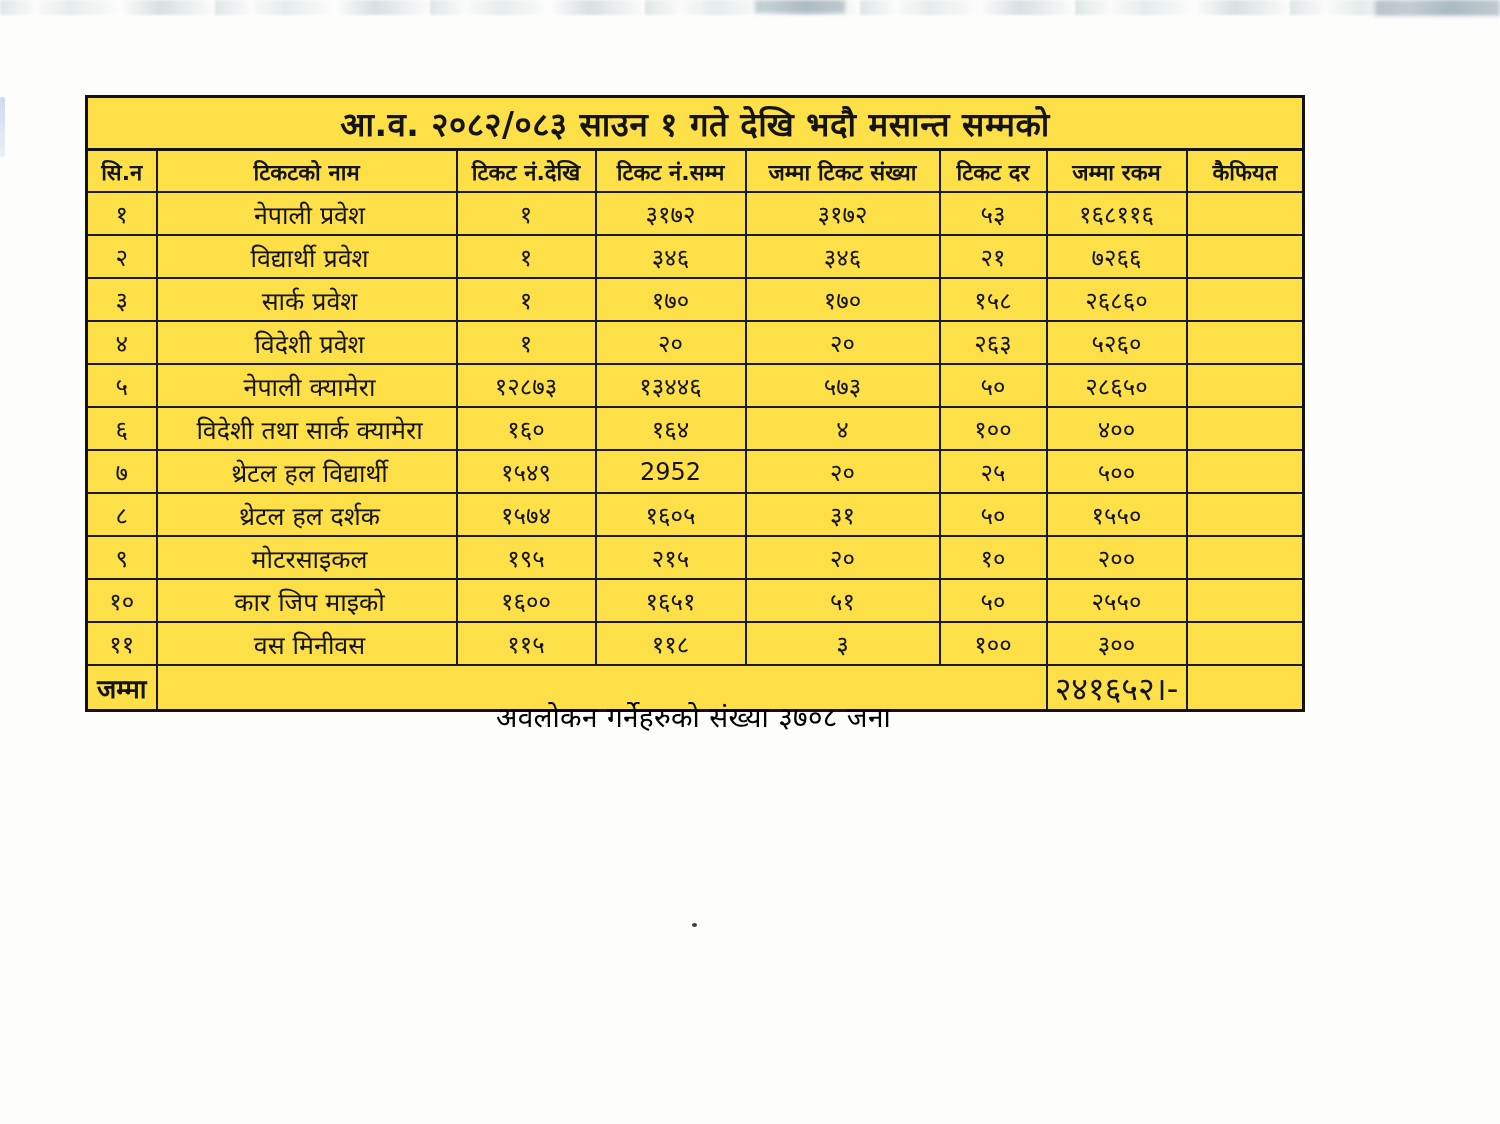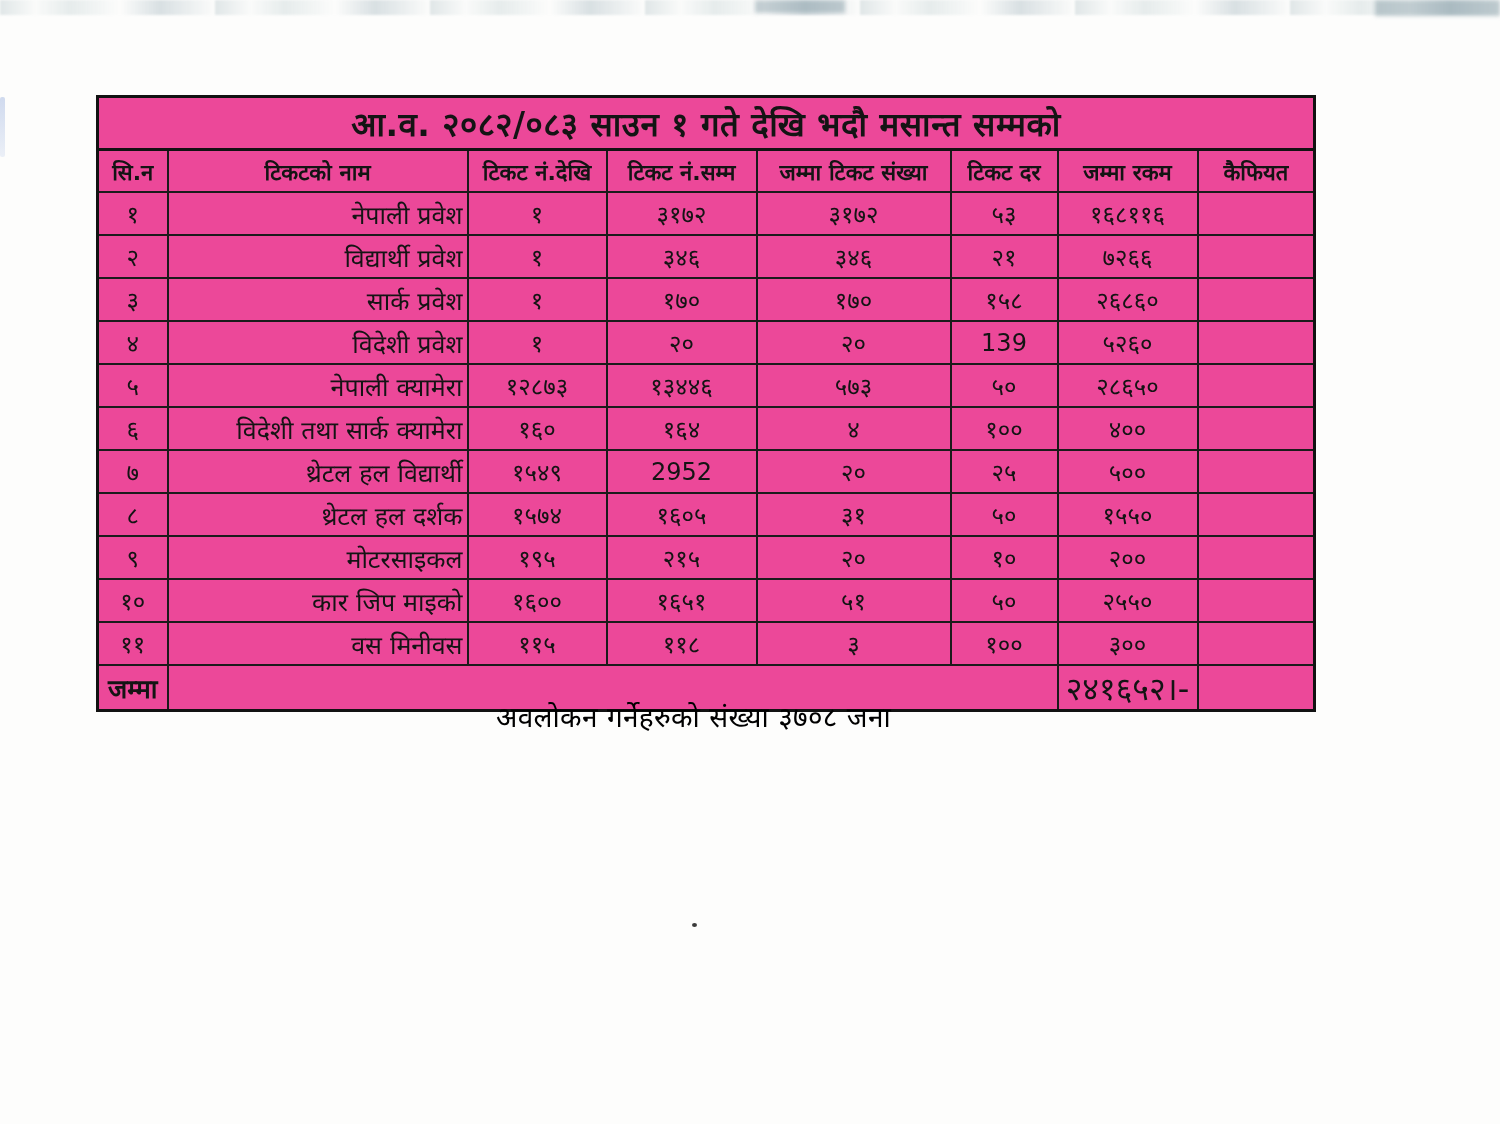--- a/index.html
+++ b/index.html
@@ -34,25 +34,25 @@
     position: absolute; left: 0; top: 97px; width: 5px; height: 60px;
     background: linear-gradient(#c8d4ec, #e8edf6);
     border-radius: 2px; opacity: 0.85;
   }
   .stray-dot {
     position: absolute; left: 692px; top: 923px; width: 5px; height: 4px;
     background: #3a3a3a; border-radius: 50%;
   }
 
   table.ticket-table {
-    position: absolute; left: 96px; top: 95px;
+    position: absolute; left: 85px; top: 95px;
     width: 1217px;
     border-collapse: collapse;
     table-layout: fixed;
-    background: #ec4899;
+    background: #fde047;
   }
   table.ticket-table, table.ticket-table td, table.ticket-table th {
     border: 2px solid #1b1b1b;
   }
   table.ticket-table { border: 3px solid #121212; }
 
   .title-cell {
     height: 50px;
     font-size: 33px;
     font-weight: bold;
@@ -71,21 +71,21 @@
   }
   tbody td {
     height: 41px;
     font-size: 24px;
     text-align: center;
     padding: 0 4px;
     overflow: hidden;
     white-space: nowrap;
   }
   tbody td.name {
-    text-align: right;
+    text-align: center;
     padding-left: 10px;
     font-size: 25px;
   }
   tr.total-row td { height: 40px; }
   td.total-label {
     font-weight: bold;
     font-size: 26px;
     text-align: center;
     padding: 0 2px;
   }
@@ -166,21 +166,21 @@
         <td>१५८</td>
         <td>२६८६०</td>
         <td></td>
       </tr>
       <tr>
         <td>४</td>
         <td class="name">विदेशी प्रवेश</td>
         <td>१</td>
         <td>२०</td>
         <td>२०</td>
-        <td>139</td>
+        <td>२६३</td>
         <td>५२६०</td>
         <td></td>
       </tr>
       <tr>
         <td>५</td>
         <td class="name">नेपाली क्यामेरा</td>
         <td>१२८७३</td>
         <td>१३४४६</td>
         <td>५७३</td>
         <td>५०</td>

